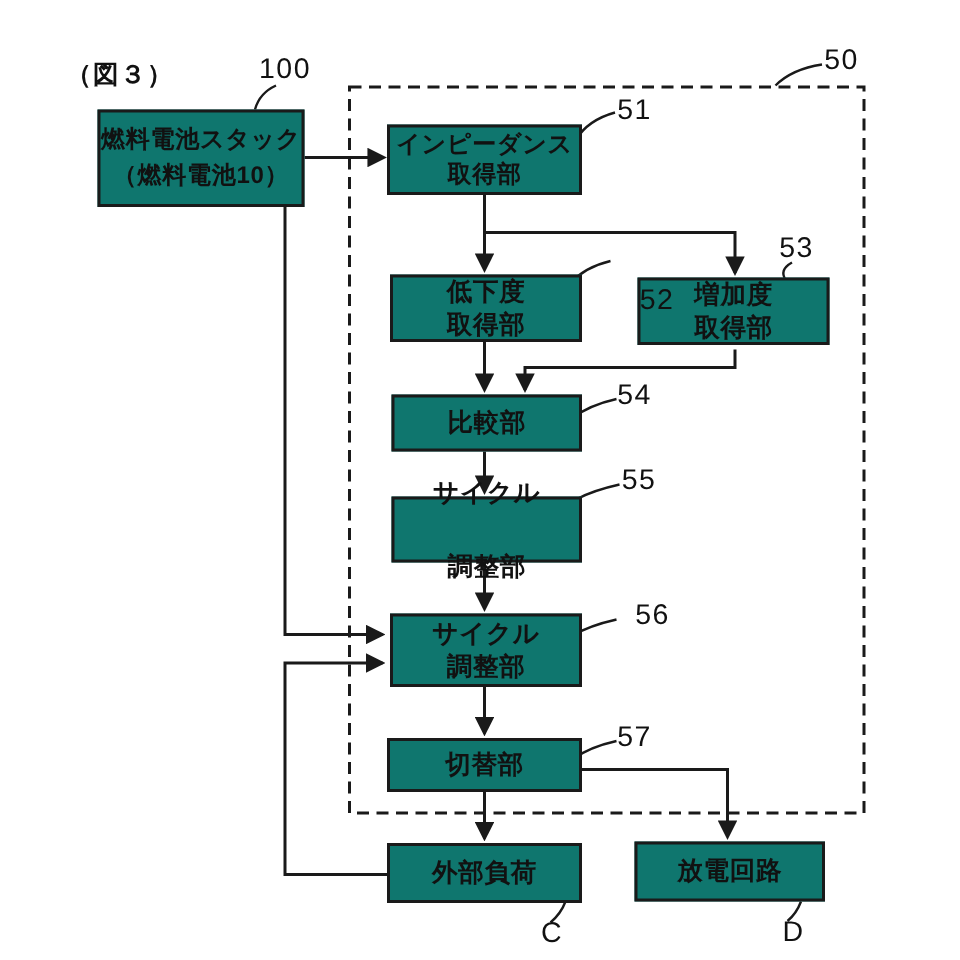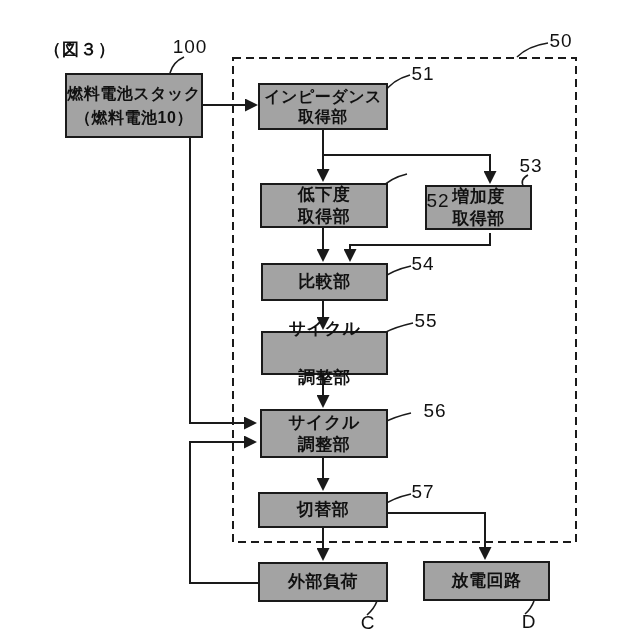--- a/index.html
+++ b/index.html
@@ -20,21 +20,21 @@
     position: absolute;
     left: 0;
     top: 0;
     width: 640px;
     height: 640px;
   }
   .box {
     position: absolute;
     box-sizing: border-box;
     border: 2px solid #1a1a1a;
-    background: #a3a3a3;
+    background: #0f766e;
     display: flex;
     flex-direction: column;
     align-items: center;
     justify-content: center;
     text-align: center;
     font-weight: 600;
     font-size: 17px;
     line-height: 1.25;
     letter-spacing: 0.5px;
     white-space: nowrap;
@@ -107,21 +107,21 @@
   <div class="box" style="left:258px; top:83px; width:130px; height:47px; font-size:16px;">
     <span>インピーダンス</span>
     <span>取得部</span>
   </div>
 
   <div class="box" style="left:260px; top:183px; width:128px; height:45px;">
     <span>低下度</span>
     <span>取得部</span>
   </div>
 
-  <div class="box" style="left:425px; top:185px; width:107px; height:45px;text-align:center;">
+  <div class="box" style="left:425px; top:185px; width:128px; height:45px;text-align:center;">
     <span>増加度</span>
     <span>取得部</span>
   </div>
 
   <div class="box" style="left:261px; top:263px; width:127px; height:38px;">
     <span>比較部</span>
   </div>
 
   <div class="box" style="left:261px; top:331px; width:127px; height:44px;gap:28px;">
     <span>サイクル</span>

